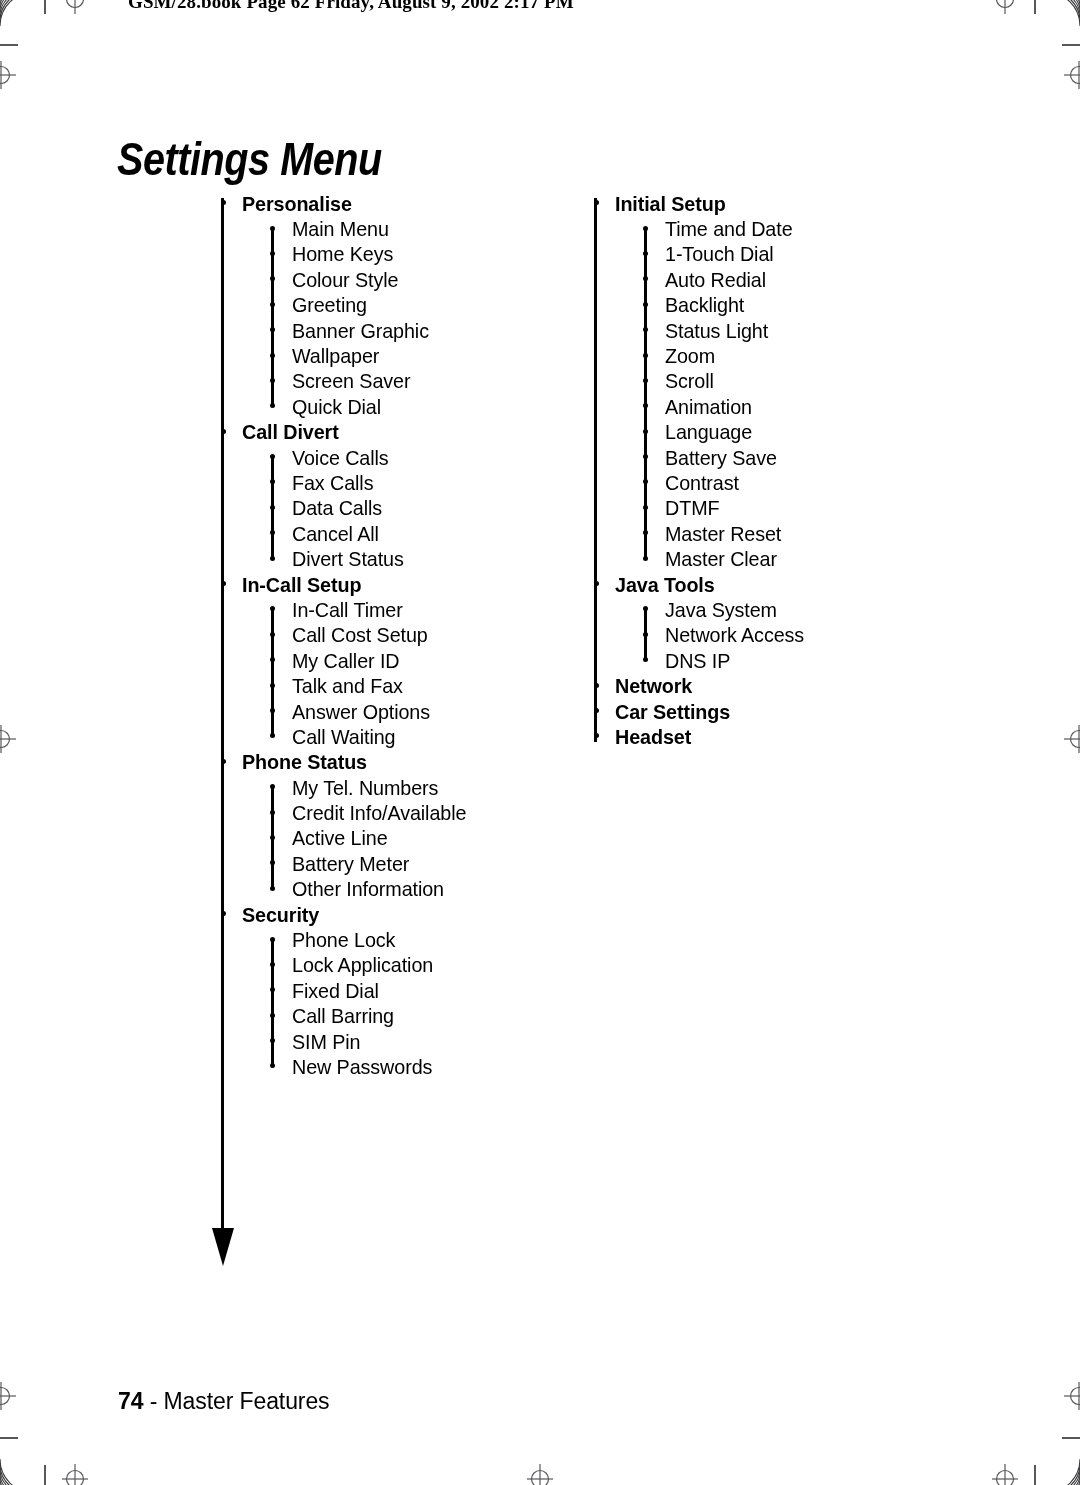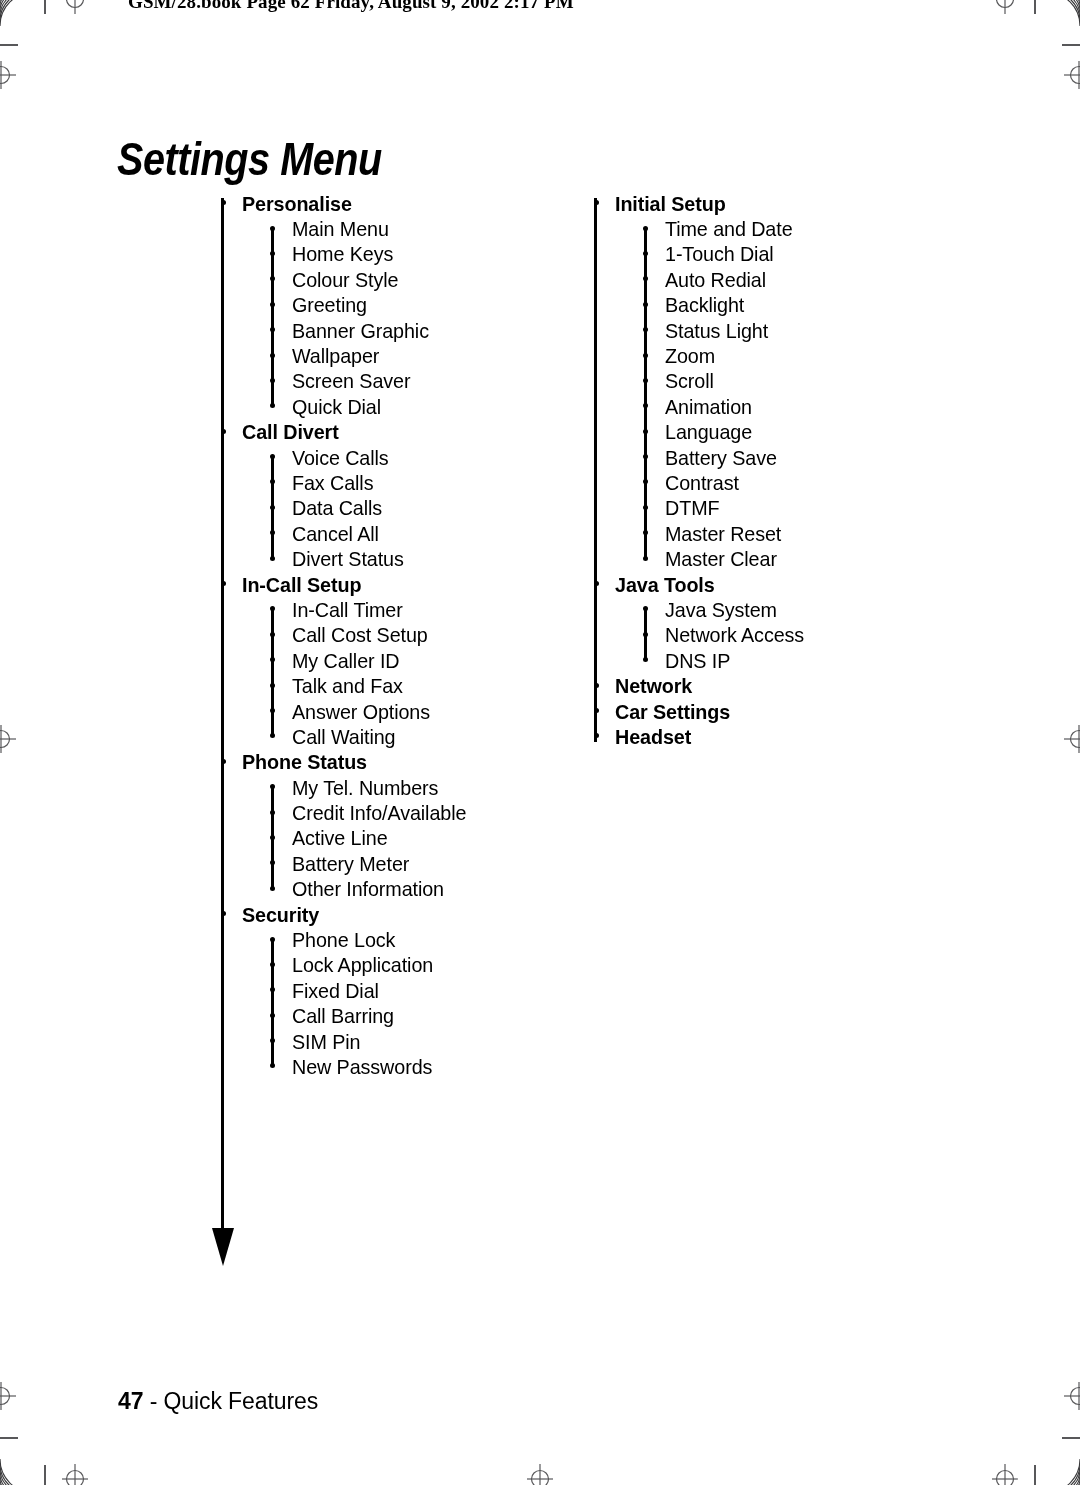--- a/index.html
+++ b/index.html
@@ -546,14 +546,14 @@
         <span class="label">Car Settings</span>
       </div>
       <div class="row level1">
         <span class="dot"></span>
         <span class="label">Headset</span>
       </div>
     </div>
 </div>
 
 <div class="page-footer">
-  <span class="pno">47</span><span class="sep"> - </span><span class="sect">Quick Features</span>
+  <span class="pno">74</span><span class="sep"> - </span><span class="sect">Master Features</span>
 </div>
 
 </body></html>

